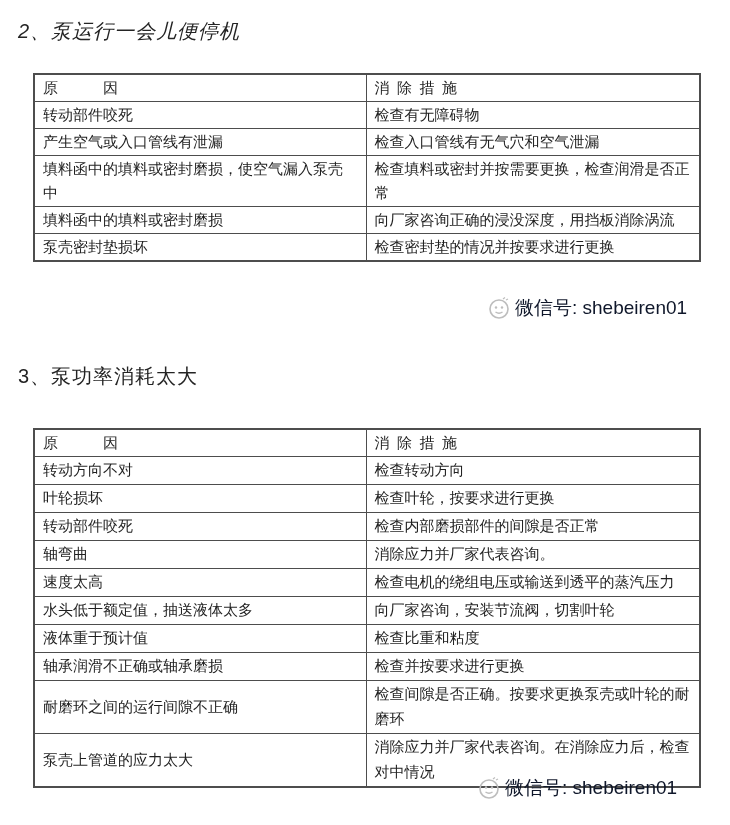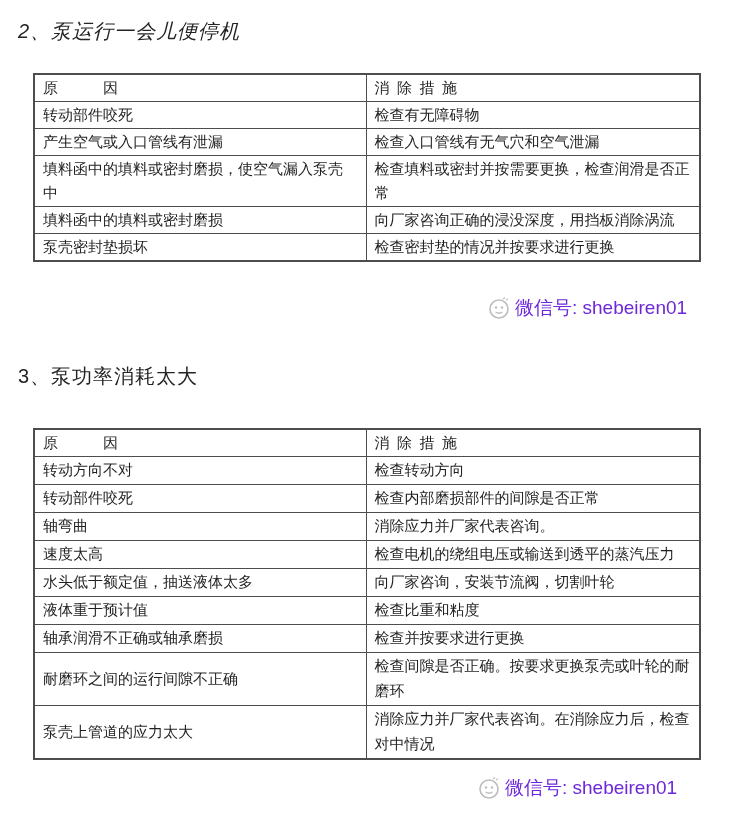--- a/index.html
+++ b/index.html
@@ -46,21 +46,21 @@
     height:23px;
     white-space:pre;
   }
   #table-1 td { height:22px; line-height:24px; }
   #table-2 td { height:25px; line-height:25px; }
   td.indent { padding-left:17px;margin-left:8px; }
 
   .watermark {
     position:absolute;
     display:flex; align-items:center; gap:4px;
-    color:#6d28d9;
+    color:#0f172a;
     font-family:"Liberation Sans","DejaVu Sans",sans-serif;
     font-size:19px;
     white-space:nowrap;
     pointer-events:none;
     z-index:5;
   }
   #watermark-top { left:487px; top:295px; }
   #watermark-bottom { left:477px; top:775px; }
   .wm-icon { width:24px; height:24px; flex:0 0 auto; }
 </style>
@@ -114,20 +114,24 @@
     <tbody>
         <tr>
       <th>原　　　因</th>
       <th>消 除 措 施</th>
     </tr>
     <tr>
       <td>转动方向不对</td>
       <td>检查转动方向</td>
     </tr>
     <tr>
+      <td>叶轮损坏</td>
+      <td>检查叶轮，按要求进行更换</td>
+    </tr>
+    <tr>
       <td>转动部件咬死</td>
       <td>检查内部磨损部件的间隙是否正常</td>
     </tr>
     <tr>
       <td>轴弯曲</td>
       <td>消除应力并厂家代表咨询。</td>
     </tr>
     <tr>
       <td>速度太高</td>
       <td>检查电机的绕组电压或输送到透平的蒸汽压力</td>

